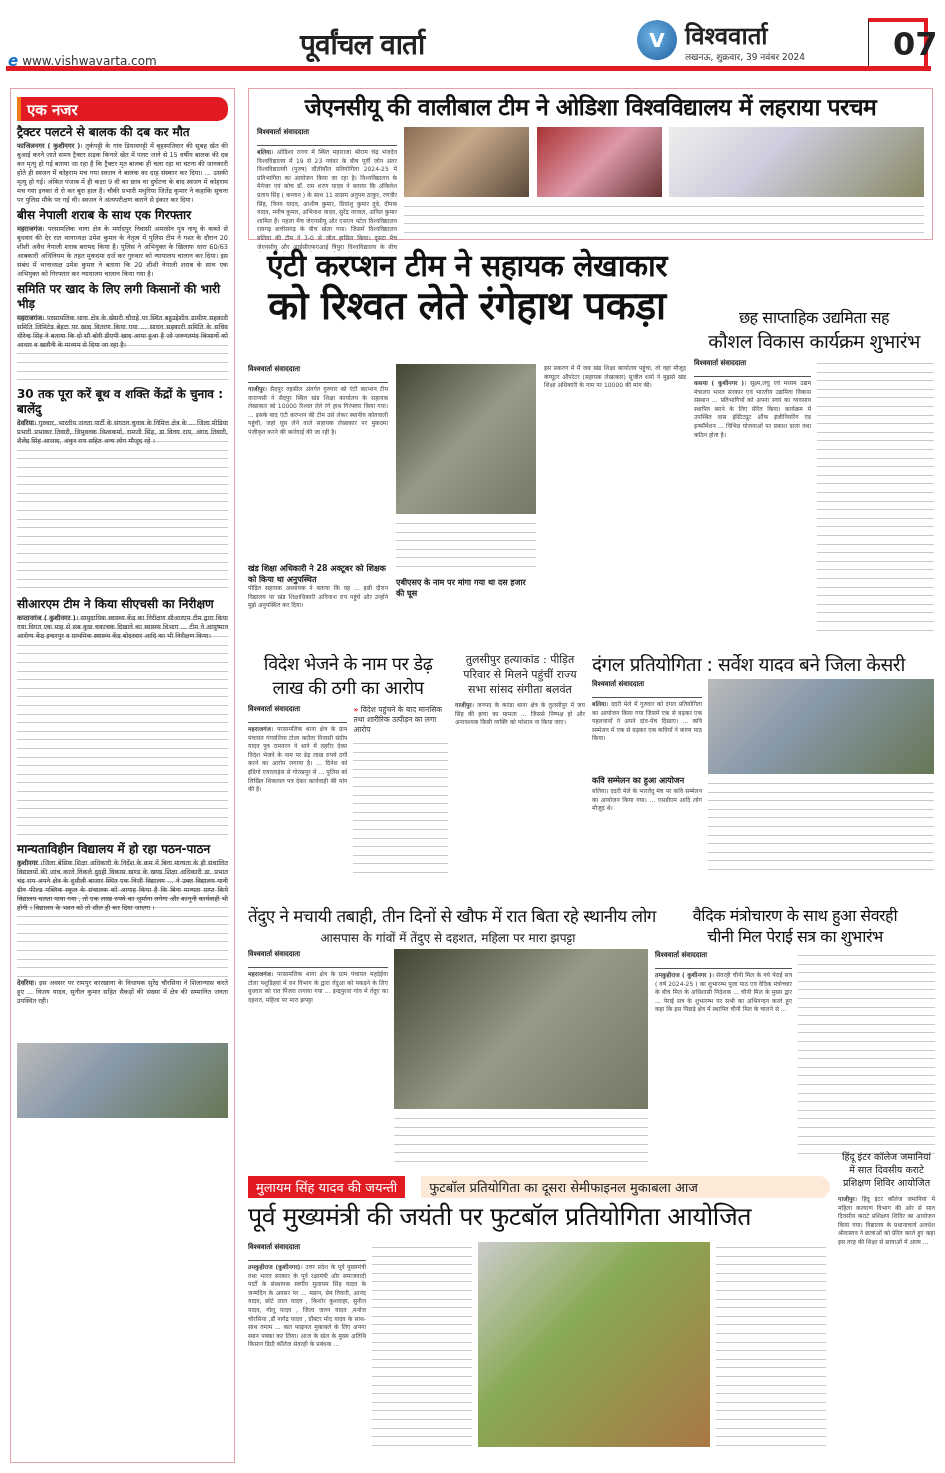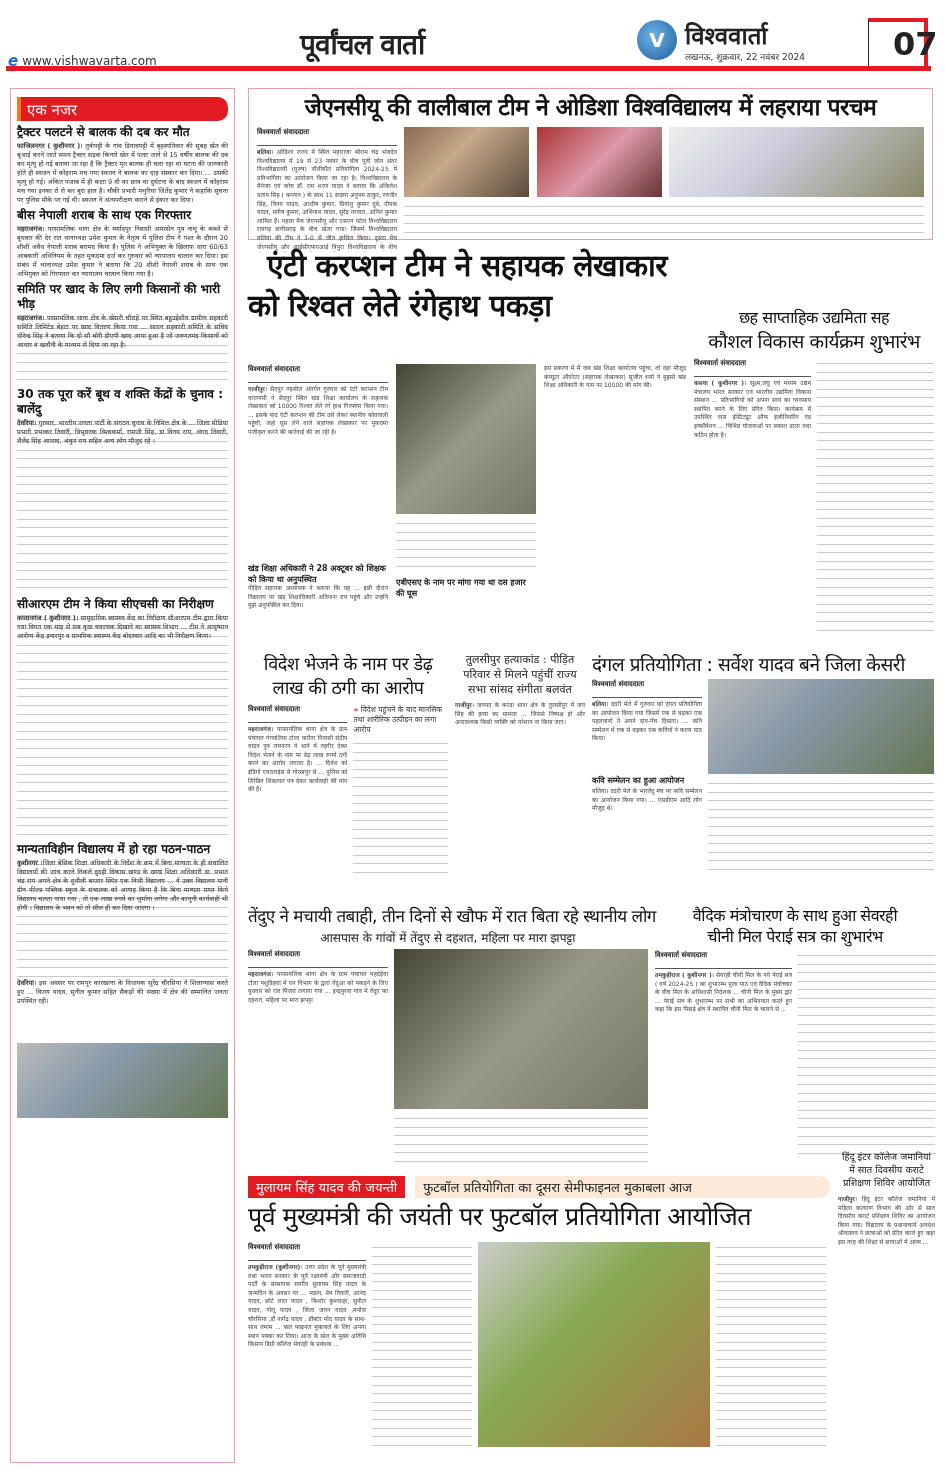--- a/index.html
+++ b/index.html
@@ -8,21 +8,21 @@
 .masthead{left:0;top:0;width:945px;height:80px}
 .site{left:8px;top:52px;font-size:12px;color:#333;display:flex;align-items:center;gap:4px}
 .site .e{color:#1a73c8;font-weight:bold;font-size:15px;font-style:italic}
 .section-title{left:300px;top:24px;font-size:28px;font-weight:bold;color:#222;letter-spacing:-1px}
 .logo{left:637px;top:20px;width:40px;height:40px;border-radius:50%;background:radial-gradient(circle at 40% 40%,#6fb3e6,#1d5f9e);display:flex;align-items:center;justify-content:center;color:#fff;font-weight:bold;font-size:20px}
 .brand{left:685px;top:18px;font-size:24px;font-weight:bold;color:#222}
 .dateline{left:685px;top:50px;font-size:9px;color:#333}
 .pageno{left:868px;top:18px;width:60px;height:48px;border-left:1px solid #222;border-top:4px solid #e21b23;border-right:4px solid #e21b23;font-size:32px;font-weight:bold;padding-left:24px;line-height:44px}
 .redline{left:6px;top:66px;width:925px;height:5px;background:#e21b23}
 .leftcol{left:10px;top:88px;width:225px;height:1375px;border:1px solid #e8a0a8;padding:4px 6px;overflow:hidden}
-.ek{background:linear-gradient(90deg,#f27a1a 0 4px,#e21b23 4px);color:#fff;font-weight:normal;font-size:15px;padding:2px 10px;border-radius:0 10px 10px 0;margin:4px 0 4px}
+.ek{background:linear-gradient(90deg,#f27a1a 0 4px,#e21b23 4px);color:#fff;font-weight:bold;font-size:15px;padding:2px 10px;border-radius:0 10px 10px 0;margin:4px 0 4px}
 .lh{font-size:12px;font-weight:bold;color:#111;margin:3px 0 2px;line-height:15px}
 .lp{font-size:6.5px;line-height:9px;color:#333;text-align:justify}
 .box{border:1px solid #e8a0a8}
 .h1{font-weight:bold;color:#111;letter-spacing:-0.5px}
 .by{font-size:7px;font-weight:bold;border-bottom:1px solid #555;padding-bottom:9px;margin-bottom:2px}
 .txt{font-size:6px;line-height:8.6px;color:#444;text-align:justify}
 .photo{background:linear-gradient(135deg,#8a6a52,#c7a98a 40%,#5a4a3c);}
 .ph2{background:linear-gradient(135deg,#a33,#d9a 50%,#633)}
 .ph3{background:linear-gradient(135deg,#eee,#ccd 40%,#886)}
 .ph4{background:linear-gradient(135deg,#443,#998 50%,#776)}
@@ -36,21 +36,21 @@
 <body>
 
 <div class="abs masthead">
   <div class="abs site">
     <span class="e">e</span>
     <span>www.vishwavarta.com</span>
   </div>
   <div class="abs section-title">पूर्वांचल वार्ता</div>
   <div class="abs logo">V</div>
   <div class="abs brand">विश्ववार्ता</div>
-  <div class="abs dateline">लखनऊ,   शुक्रवार, 22 नवंबर 2024</div>
+  <div class="abs dateline">लखनऊ,   शुक्रवार, 39 नवंबर 2024</div>
   <div class="abs pageno">07</div>
   <div class="abs redline"></div>
 </div>
 
 <div class="abs leftcol">
   <div class="ek">एक नजर</div>
   <div>
     <div class="lh">ट्रैक्टर पलटने से बालक की दब कर मौत</div>
     <div class="lp"><b>फाजिलनगर ( कुशीनगर )</b><span>। तुर्कपट्टी के गांव डियावपट्टी में बृहस्पतिवार की सुबह खेत की बुआई करने जाते समय ट्रैक्टर सड़क किनारे खेत में पलट जाने से 15 वर्षीय बालक की दब कर मृत्यु हो गई बताया जा रहा है कि ट्रैक्टर मृत बालक ही चला रहा था घटना की जानकारी होते ही स्वजन में कोहराम मच गया स्वजन ने बालक का दाह संस्कार कर दिया। ... उसकी मृत्यु हो गई। अंकित पंजाब में ही कक्षा 9 वी का छात्र था दुर्घटना के बाद स्वजन में कोहराम मच गया इनका रो रो कर बुरा हाल है। चौकी प्रभारी मथुरिया जितेंद्र कुमार ने कहाकि सूचना पर पुलिस मौके पर गई थी। स्वजन ने अंत्यपरीक्षण कराने से इंकार कर दिया।</span></div>
   </div>
@@ -87,21 +87,21 @@
     <div class="txt" style="height:104px;overflow:hidden"><b>बलिया</b><span>। ओडिशा राज्य में स्थित महाराजा श्रीराम चंद्र भंजदेव विश्वविद्यालय में 19 से 23 नवंबर के बीच पूर्वी जोन अंतर विश्वविद्यालयी (पुरुष) वॉलीबॉल प्रतियोगिता 2024-25 में प्रतिभागिता का आयोजन किया जा रहा है। विश्वविद्यालय के मैनेजर एवं कोच डॉ. राम शरण यादव ने बताया कि अंकितेश प्रताप सिंह ( कप्तान ) के साथ 11 सदस्य  अनुपम ठाकुर, रणवीर सिंह, विनय यादव, आशीष कुमार,  प्रियांशु कुमार दुबे, दीपक यादव, मनीष कुमार, अभिनाश यादव, सुरेंद्र नरवाल, अनिल कुमार शामिल हैं। पहला मैच जेएनसीयू और एसएन पटेल विश्वविद्यालय रायगढ़ छत्तीसगढ़ के बीच खेला गया। जिसमें विश्वविद्यालय बलिया की टीम ने 3-0 से जीत हासिल किया। दूसरा मैच जेएनसीयू और आईसीएफएआई त्रिपुरा विश्वविद्यालय के बीच खेला गया। जिसमें विश्वविद्यालय बलिया की टीम ने 3-0 से जीत हासिल की।</span></div>
   </div>
   <div class="abs photo" style="left:155px;top:38px;width:125px;height:70px"></div>
   <div class="abs photo ph2" style="left:288px;top:38px;width:125px;height:70px"></div>
   <div class="abs photo ph3" style="left:420px;top:38px;width:255px;height:70px"></div>
   <div class="abs txt lines" style="left:155px;top:112px;width:520px;height:32px"></div>
 </div>
 
 <div class="abs" style="left:248px;top:246px;width:438px;height:392px">
   <div class="h1" style="font-size:30px;text-align:center;line-height:40px">एंटी करप्शन टीम ने सहायक लेखाकार</div>
-  <div class="h1" style="font-size:30px;line-height:40px">को रिश्वत लेते रंगेहाथ पकड़ा</div>
+  <div class="h1" style="font-size:39px;text-align:center;line-height:40px">को रिश्वत लेते रंगेहाथ पकड़ा</div>
   <div class="abs" style="left:0;top:118px;width:140px">
     <div class="by">विश्ववार्ता संवाददाता</div>
     <div class="txt" style="height:175px;overflow:hidden"><b>गाजीपुर</b><span>। सैदपुर तहसील अंतर्गत गुरुवार को एंटी करप्शन टीम वाराणसी ने सैदपुर स्थित खंड शिक्षा कार्यालय के सहायक लेखाकार को 10000 रिश्वत लेते रंगे हाथ गिरफ्तार किया गया। ... इसके बाद एंटी करप्शन की टीम उसे लेकर स्थानीय कोतवाली पहुंची, जहां घूस लेने वाले सहायक लेखाकार पर मुकदमा पंजीकृत करने की कार्रवाई की जा रही है।</span></div>
     <div style="font-size:8px;font-weight:bold;margin-top:2px">खंड शिक्षा अधिकारी ने 28 अक्टूबर को शिक्षक को किया था अनुपस्थित</div>
     <div class="txt" style="height:40px;overflow:hidden">पीड़ित सहायक अध्यापक ने बताया कि वह ... इसी दौरान विद्यालय पर खंड शिक्षाधिकारी अविनाश राय पहुंचे और उन्होंने मुझे अनुपस्थित कर दिया।</div>
   </div>
   <div class="abs photo ph4" style="left:148px;top:118px;width:140px;height:150px"></div>
   <div class="abs txt lines" style="left:148px;top:272px;width:140px;height:55px"></div>
   <div class="abs" style="left:148px;top:330px;width:140px;font-size:8px;font-weight:bold">एबीएसए के नाम पर मांगा गया था दस हजार की घूस</div>
   <div class="abs txt" style="left:296px;top:118px;width:142px;height:270px;overflow:hidden">इस प्रकरण में मैं जब खंड शिक्षा कार्यालय पहुंचा, तो वहां मौजूद कंप्यूटर ऑपरेटर (सहायक लेखाकार) सुजीत शर्मा ने मुझसे खंड शिक्षा अधिकारी के नाम पर 10000 की मांग की।</div>
@@ -176,21 +176,21 @@
   <div style="display:flex;gap:6px;margin-top:3px">
     <div style="width:137px">
       <div class="by">विश्ववार्ता संवाददाता</div>
       <div class="txt" style="height:195px;overflow:hidden"><b>तमकुहीराज ( कुशीनगर )</b><span>। सेवरही चीनी मिल के नये पेराई सत्र ( वर्ष 2024-25 ) का शुभारम्भ पूजा पाठ एवं वैदिक मंत्रोच्चार के बीच मिल के अधिशासी निदेशक ... चीनी मिल के मुख्य द्वार ... पेराई सत्र के शुभारम्भ पर सभी का अभिनन्दन करते हुए कहा कि इस पिछड़े क्षेत्र में स्थापित चीनी मिल के चालने से ...</span></div>
     </div>
     <div class="txt lines" style="width:137px;height:210px"></div>
   </div>
 </div>
 
 <div class="abs" style="left:248px;top:1176px;width:582px;height:290px">
-  <div style="display:flex;align-items:center;gap:10px">
+  <div style="display:flex;align-items:center;gap:16px">
     <div class="tag-red">मुलायम सिंह यादव की जयन्ती</div>
     <div class="tag-pale">फुटबॉल प्रतियोगिता का दूसरा सेमीफाइनल मुकाबला आज</div>
   </div>
   <div class="h1" style="font-size:25px;line-height:34px;font-weight:normal;margin-top:2px">पूर्व मुख्यमंत्री की जयंती पर फुटबॉल प्रतियोगिता आयोजित</div>
   <div style="display:flex;gap:6px;margin-top:8px">
     <div style="width:118px">
       <div class="by">विश्ववार्ता संवाददाता</div>
       <div class="txt" style="height:195px;overflow:hidden"><b>तमकुहीराज (कुशीनगर)</b><span>। उत्तर प्रदेश के पूर्व मुख्यमंत्री तथा भारत सरकार के पूर्व रक्षामंत्री और समाजवादी पार्टी के संस्थापक स्वर्गीय मुलायम सिंह यादव के जन्मदिन के अवसर पर ... मन्नान, प्रेम तिवारी, आनंद यादव, छोटे लाल यादव , किशोर कुशवाहा, सुनील यादव, गोलू यादव , जिला जतन यादव ,मनोज चौरसिया ,डॉ नागेंद्र यादव , डॉक्टर मोद यादव के साथ-साथ तमाम ... कल फाइनल मुकाबले के लिए अपना स्थान पक्का कर लिया। आज के खेल के मुख्य अतिथि किसान डिग्री कॉलेज सेवरही के प्रबंधक ...</span></div>
     </div>
     <div class="txt lines" style="width:100px;height:205px"></div>

